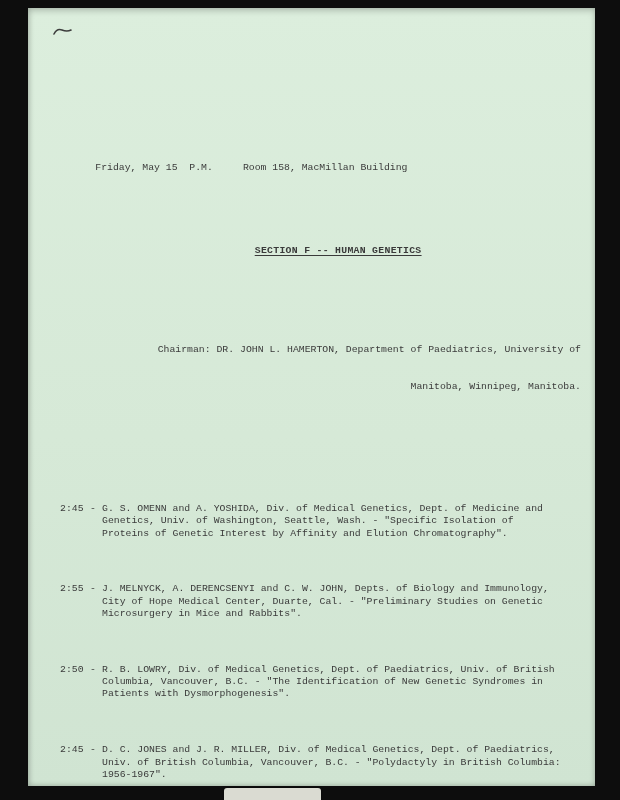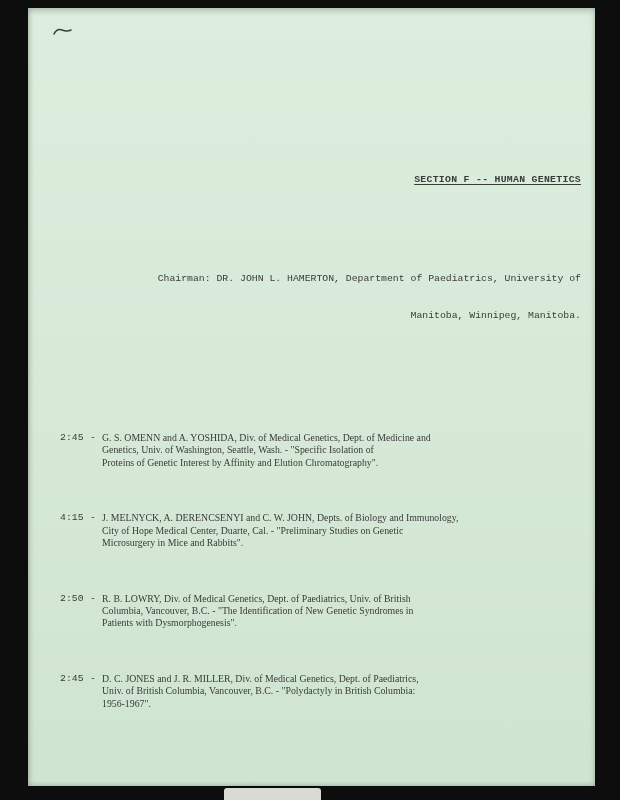--- a/index.html
+++ b/index.html
@@ -32,38 +32,38 @@
     top: 104px;
     right: 14px;
     font-size: 9.8px;
     line-height: 12.4px;
     letter-spacing: 0;
     white-space: pre;
   }
   .header-line { margin-bottom: 9px; }
   .header-line .room { margin-left: 30px; }
   .title-wrap {
-    text-align: right;
+    text-align: center;
     margin: 0 0 12px 0;
   }
   .title {
     text-decoration: underline;
     text-underline-offset: 2px;
     font-weight: bold;
     letter-spacing: 0.3px;
   }
   .chairman { margin: 0 0 10px 24px; text-align: right; }
   .chairman .chair2 { margin-left: 108px; font-family: Liberation Mono, monospace; }
   .entry {
     display: flex;
     margin-bottom: 6px;
   }
   .entry .time { flex: 0 0 24px; }
   .entry .dash { flex: 0 0 18px; text-align: center; }
-  .entry .etext { flex: 1 1 auto; white-space: pre; font-family: Liberation Serif, serif; }
+  .entry .etext { flex: 1 1 auto; white-space: pre; }
   .next-page-edge {
     position: absolute;
     left: 224px;
     top: 788px;
     width: 97px;
     height: 12px;
     background: #dadbd2;
     border-radius: 3px 3px 0 0;
     box-shadow: 0 -1px 2px rgba(0,0,0,0.4);
   }
@@ -72,20 +72,23 @@
 <body>
 
 <div class="scan-page">
 
   <svg class="pen-mark" width="22" height="12" viewBox="0 0 22 12">
     <path d="M2 8 Q 5 2 10 4 T 19 4" stroke="#3c3c3c" stroke-width="1.6" fill="none" stroke-linecap="round"></path>
   </svg>
 
   <div class="content">
 
+    <div class="header-line">
+      <span>Friday, May 15  P.M.</span><span class="room">Room 158, MacMillan Building</span>
+    </div>
 
     <div class="title-wrap">
       <span class="title">SECTION F -- HUMAN GENETICS</span>
     </div>
 
     <div class="chairman">
       <div>Chairman: DR. JOHN L. HAMERTON, Department of Paediatrics, University of</div>
       <div class="chair2">Manitoba, Winnipeg, Manitoba.</div>
     </div>
 
@@ -93,21 +96,21 @@
 
       <div class="entry">
         <span class="time">2:45</span>
         <span class="dash">-</span>
         <div class="etext">G. S. OMENN and A. YOSHIDA, Div. of Medical Genetics, Dept. of Medicine and
 Genetics, Univ. of Washington, Seattle, Wash. - "Specific Isolation of
 Proteins of Genetic Interest by Affinity and Elution Chromatography".</div>
       </div>
 
       <div class="entry">
-        <span class="time">4:15</span>
+        <span class="time">2:55</span>
         <span class="dash">-</span>
         <div class="etext">J. MELNYCK, A. DERENCSENYI and C. W. JOHN, Depts. of Biology and Immunology,
 City of Hope Medical Center, Duarte, Cal. - "Preliminary Studies on Genetic
 Microsurgery in Mice and Rabbits".</div>
       </div>
 
       <div class="entry">
         <span class="time">2:50</span>
         <span class="dash">-</span>
         <div class="etext">R. B. LOWRY, Div. of Medical Genetics, Dept. of Paediatrics, Univ. of British

